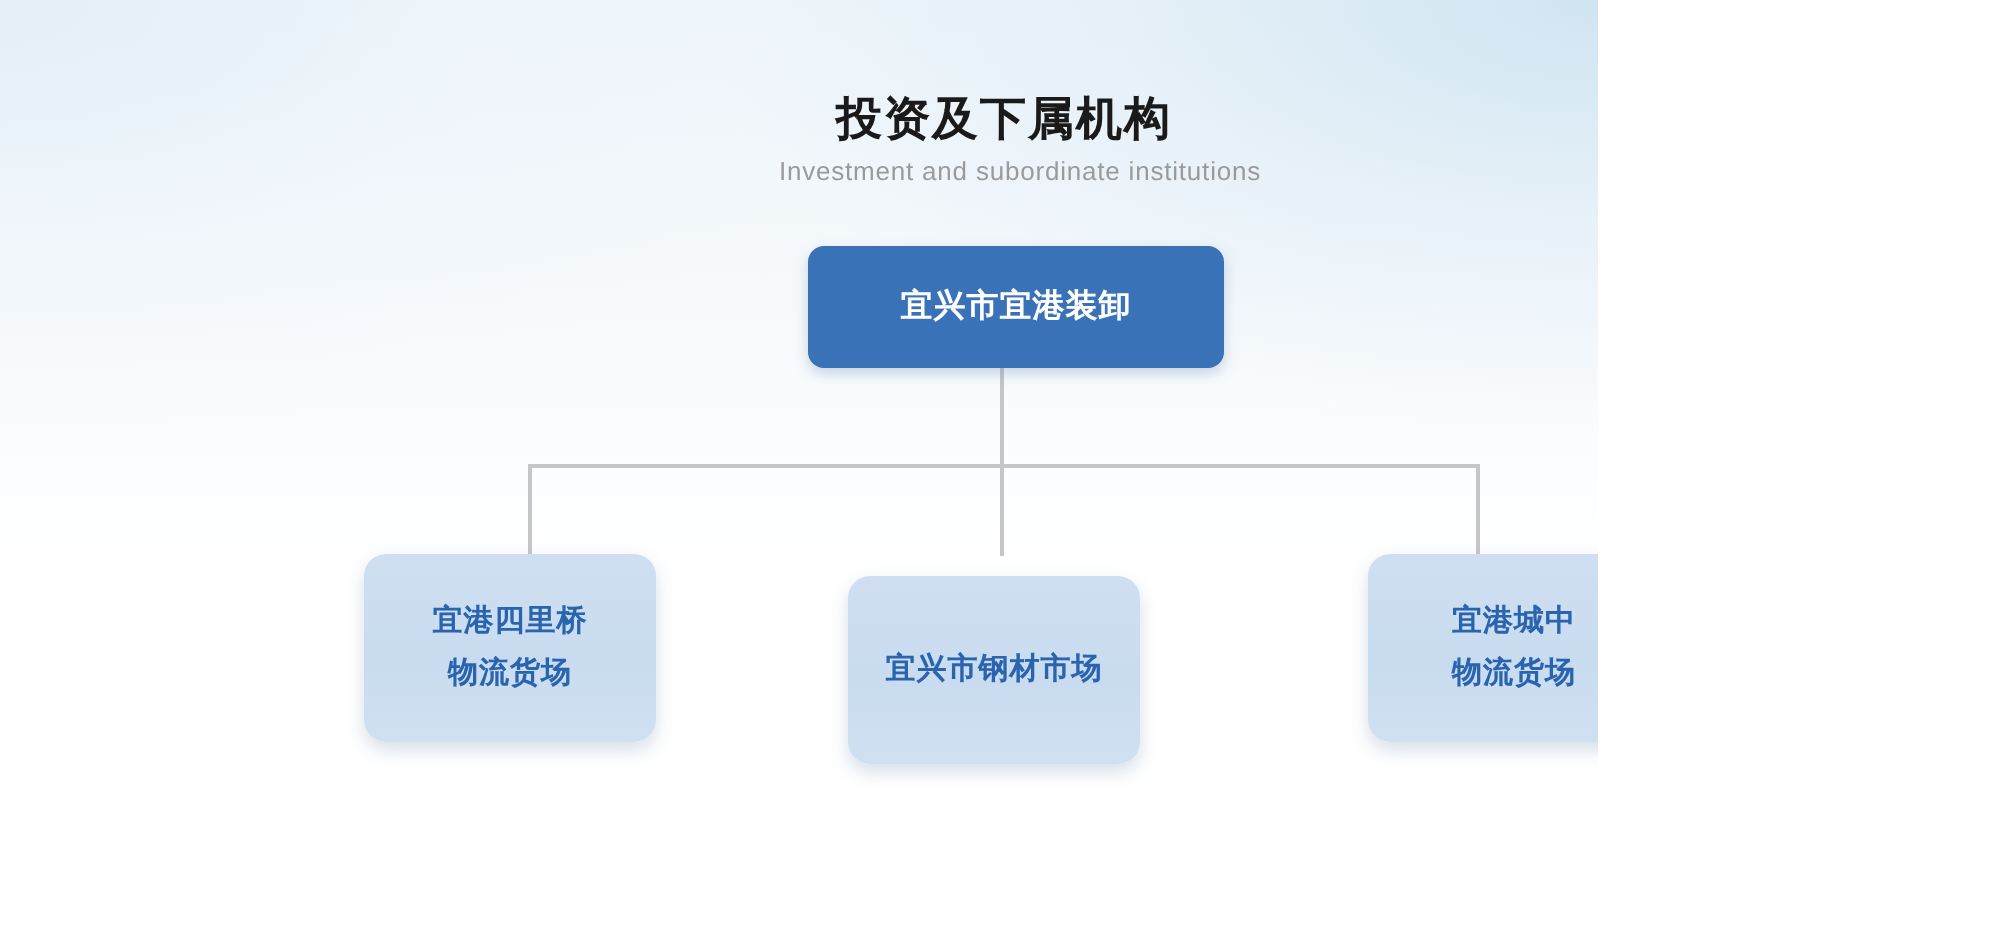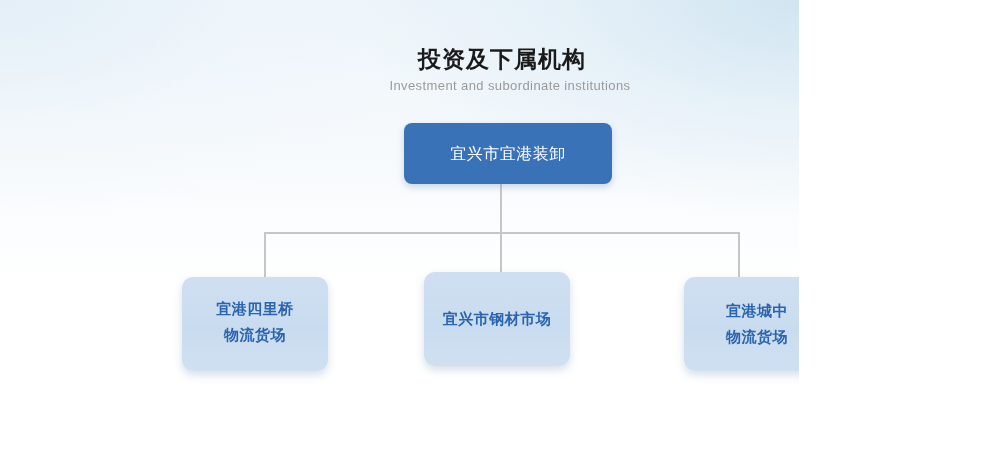--- a/index.html
+++ b/index.html
@@ -79,41 +79,41 @@
 
   .node-root {
     left: 404px;
     top: 123px;
     width: 208px;
     height: 61px;
     border-radius: 8px;
     background: #3a72b8;
     color: #ffffff;
     font-size: 16px;
-    font-weight: normal;
+    font-weight: bold;
     line-height: 25px;
     letter-spacing: 0.5px;
     box-shadow: 0 3px 7px rgba(110,140,175,0.35);
   }
 
   .node-child {
     width: 146px;
     height: 94px;
     border-radius: 11px;
     background: linear-gradient(to bottom, #cfdff1 0%, #c9dcef 55%, #cfe0f1 100%);
     color: #2b64ae;
     font-size: 15px;
     font-weight: bold;
     line-height: 26px;
     letter-spacing: 0.5px;
     box-shadow: 0 4px 9px rgba(120,150,180,0.30);
   }
 
-  #child-1 { left: 182px; top: 277px; font-family: Liberation Mono, monospace; }
-  #child-2 { left: 424px; top: 272px; }
+  #child-1 { left: 182px; top: 277px; }
+  #child-2 { left: 424px; top: 288px; }
   #child-3 { left: 684px; top: 277px; }
 
   .node-line { display: block; white-space: nowrap; }
 </style>
 </head>
 <body>
 
 <div id="stage">
 
   <div class="header">

